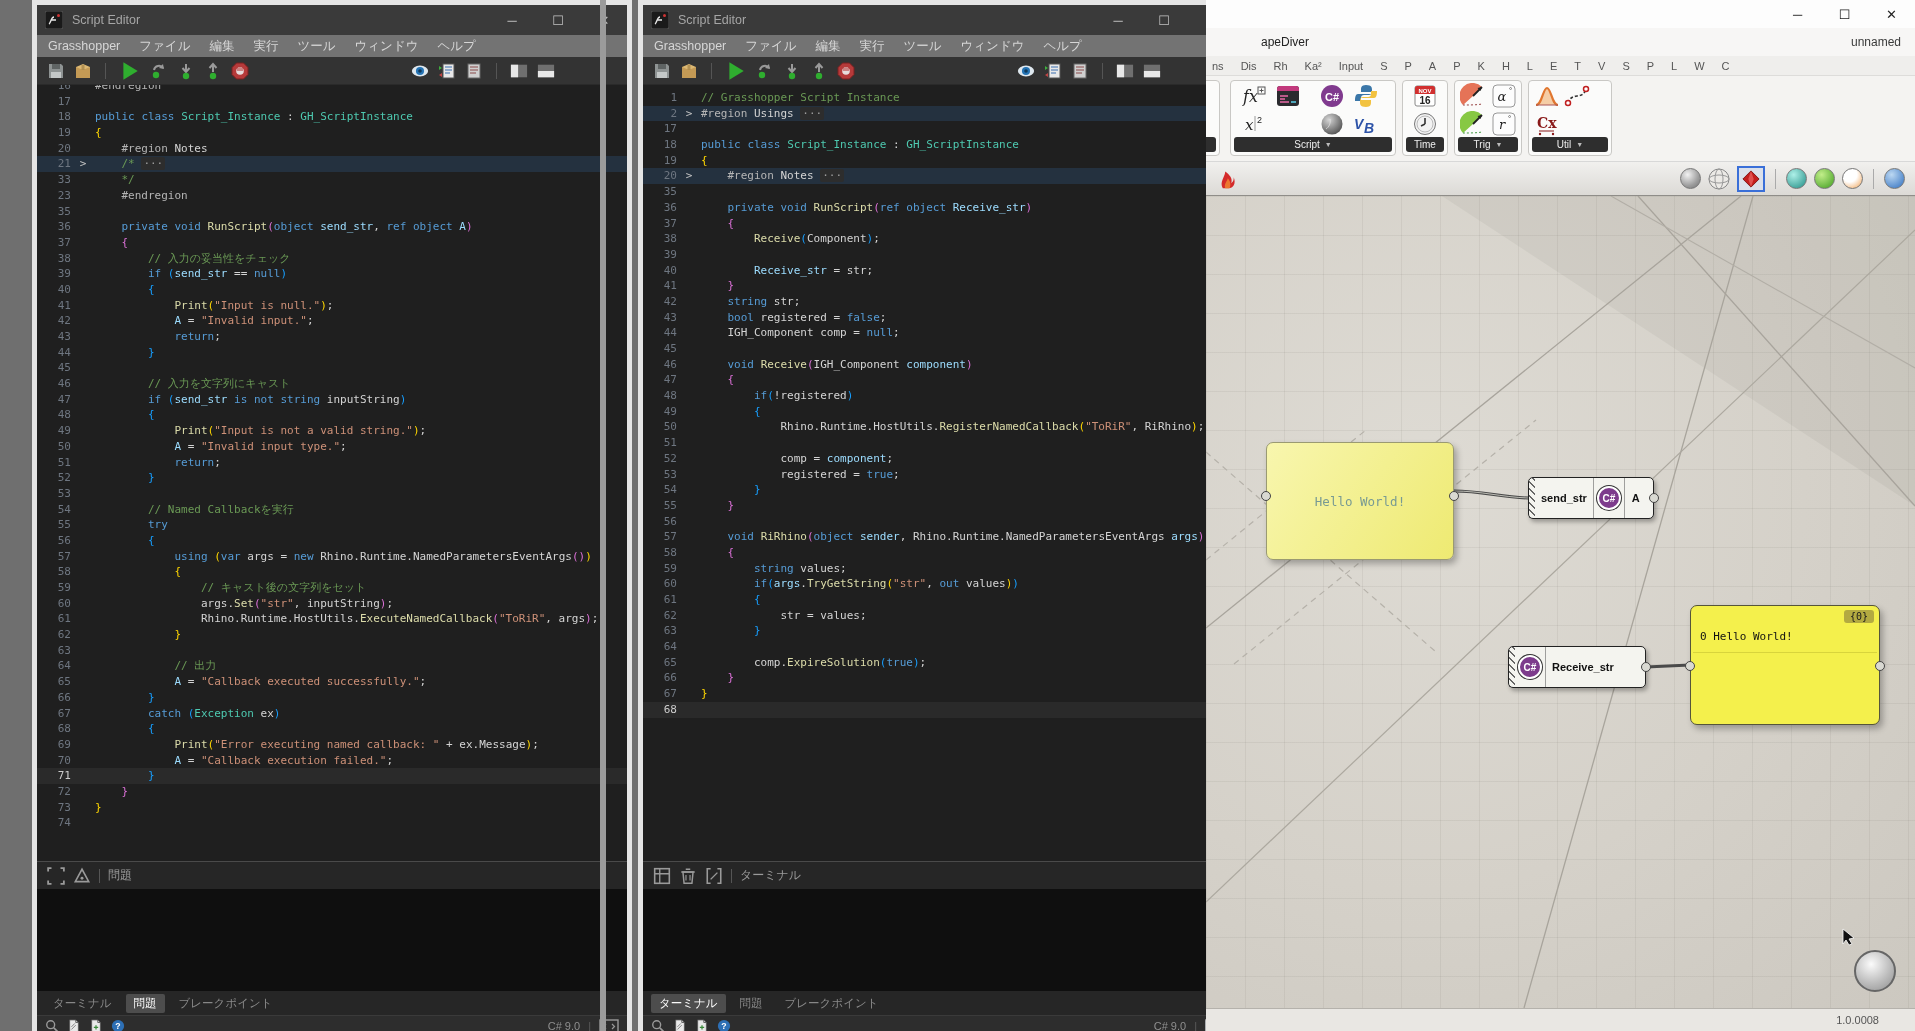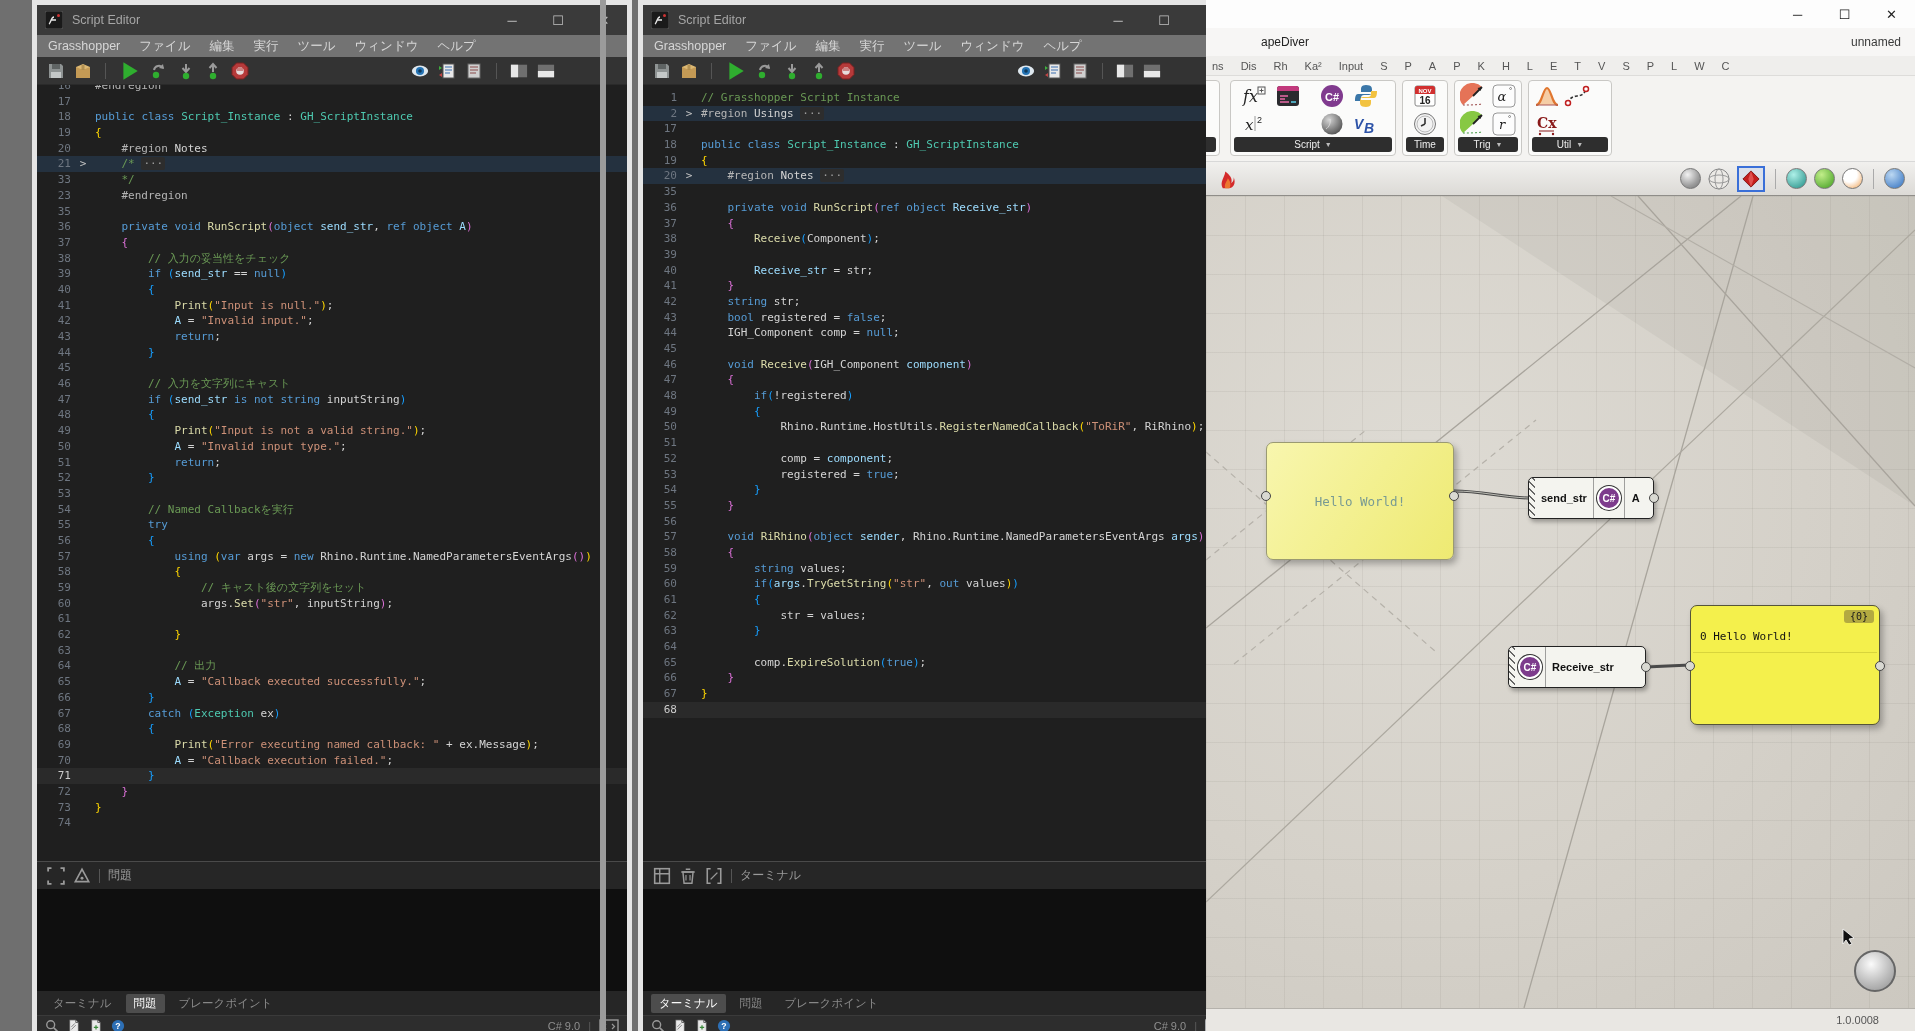--- a/index.html
+++ b/index.html
@@ -259,21 +259,21 @@
       <div class="cl"><span class="ln">51</span><span class="fd"></span><span class="ct"><span class="tk-pl">            </span><span class="tk-k">return</span><span class="tk-pl">;</span></span></div>
       <div class="cl"><span class="ln">52</span><span class="fd"></span><span class="ct"><span class="tk-pl">        </span><span class="tk-b3">}</span></span></div>
       <div class="cl"><span class="ln">53</span><span class="fd"></span><span class="ct"></span></div>
       <div class="cl"><span class="ln">54</span><span class="fd"></span><span class="ct"><span class="tk-pl">        </span><span class="tk-c">// Named Callbackを実行</span></span></div>
       <div class="cl"><span class="ln">55</span><span class="fd"></span><span class="ct"><span class="tk-pl">        </span><span class="tk-k">try</span></span></div>
       <div class="cl"><span class="ln">56</span><span class="fd"></span><span class="ct"><span class="tk-pl">        </span><span class="tk-b3">{</span></span></div>
       <div class="cl"><span class="ln">57</span><span class="fd"></span><span class="ct"><span class="tk-pl">            </span><span class="tk-k">using</span><span class="tk-pl"> </span><span class="tk-b1">(</span><span class="tk-k">var</span><span class="tk-pl"> args = </span><span class="tk-k">new</span><span class="tk-pl"> Rhino.Runtime.NamedParametersEventArgs</span><span class="tk-b2">()</span><span class="tk-b1">)</span></span></div>
       <div class="cl"><span class="ln">58</span><span class="fd"></span><span class="ct"><span class="tk-pl">            </span><span class="tk-b1">{</span></span></div>
       <div class="cl"><span class="ln">59</span><span class="fd"></span><span class="ct"><span class="tk-pl">                </span><span class="tk-c">// キャスト後の文字列をセット</span></span></div>
       <div class="cl"><span class="ln">60</span><span class="fd"></span><span class="ct"><span class="tk-pl">                args.</span><span class="tk-fn">Set</span><span class="tk-b2">(</span><span class="tk-s">"str"</span><span class="tk-pl">, inputString</span><span class="tk-b2">)</span><span class="tk-pl">;</span></span></div>
-      <div class="cl"><span class="ln">61</span><span class="fd"></span></div>
+      <div class="cl"><span class="ln">61</span><span class="fd"></span><span class="ct"><span class="tk-pl">                Rhino.Runtime.HostUtils.</span><span class="tk-fn">ExecuteNamedCallback</span><span class="tk-b2">(</span><span class="tk-s">"ToRiR"</span><span class="tk-pl">, args</span><span class="tk-b2">)</span><span class="tk-pl">;</span></span></div>
       <div class="cl"><span class="ln">62</span><span class="fd"></span><span class="ct"><span class="tk-pl">            </span><span class="tk-b1">}</span></span></div>
       <div class="cl"><span class="ln">63</span><span class="fd"></span><span class="ct"></span></div>
       <div class="cl"><span class="ln">64</span><span class="fd"></span><span class="ct"><span class="tk-pl">            </span><span class="tk-c">// 出力</span></span></div>
       <div class="cl"><span class="ln">65</span><span class="fd"></span><span class="ct"><span class="tk-pl">            </span><span class="tk-pm">A</span><span class="tk-pl"> = </span><span class="tk-s">"Callback executed successfully."</span><span class="tk-pl">;</span></span></div>
       <div class="cl"><span class="ln">66</span><span class="fd"></span><span class="ct"><span class="tk-pl">        </span><span class="tk-b3">}</span></span></div>
       <div class="cl"><span class="ln">67</span><span class="fd"></span><span class="ct"><span class="tk-pl">        </span><span class="tk-k">catch</span><span class="tk-pl"> </span><span class="tk-b3">(</span><span class="tk-ty">Exception</span><span class="tk-pl"> ex</span><span class="tk-b3">)</span></span></div>
       <div class="cl"><span class="ln">68</span><span class="fd"></span><span class="ct"><span class="tk-pl">        </span><span class="tk-b3">{</span></span></div>
       <div class="cl"><span class="ln">69</span><span class="fd"></span><span class="ct"><span class="tk-pl">            </span><span class="tk-fn">Print</span><span class="tk-b1">(</span><span class="tk-s">"Error executing named callback: "</span><span class="tk-pl"> + ex.Message</span><span class="tk-b1">)</span><span class="tk-pl">;</span></span></div>
       <div class="cl"><span class="ln">70</span><span class="fd"></span><span class="ct"><span class="tk-pl">            </span><span class="tk-pm">A</span><span class="tk-pl"> = </span><span class="tk-s">"Callback execution failed."</span><span class="tk-pl">;</span></span></div>
       <div class="cl hl-cur"><span class="ln">71</span><span class="fd"></span><span class="ct"><span class="tk-pl">        </span><span class="tk-b3">}</span></span></div>

